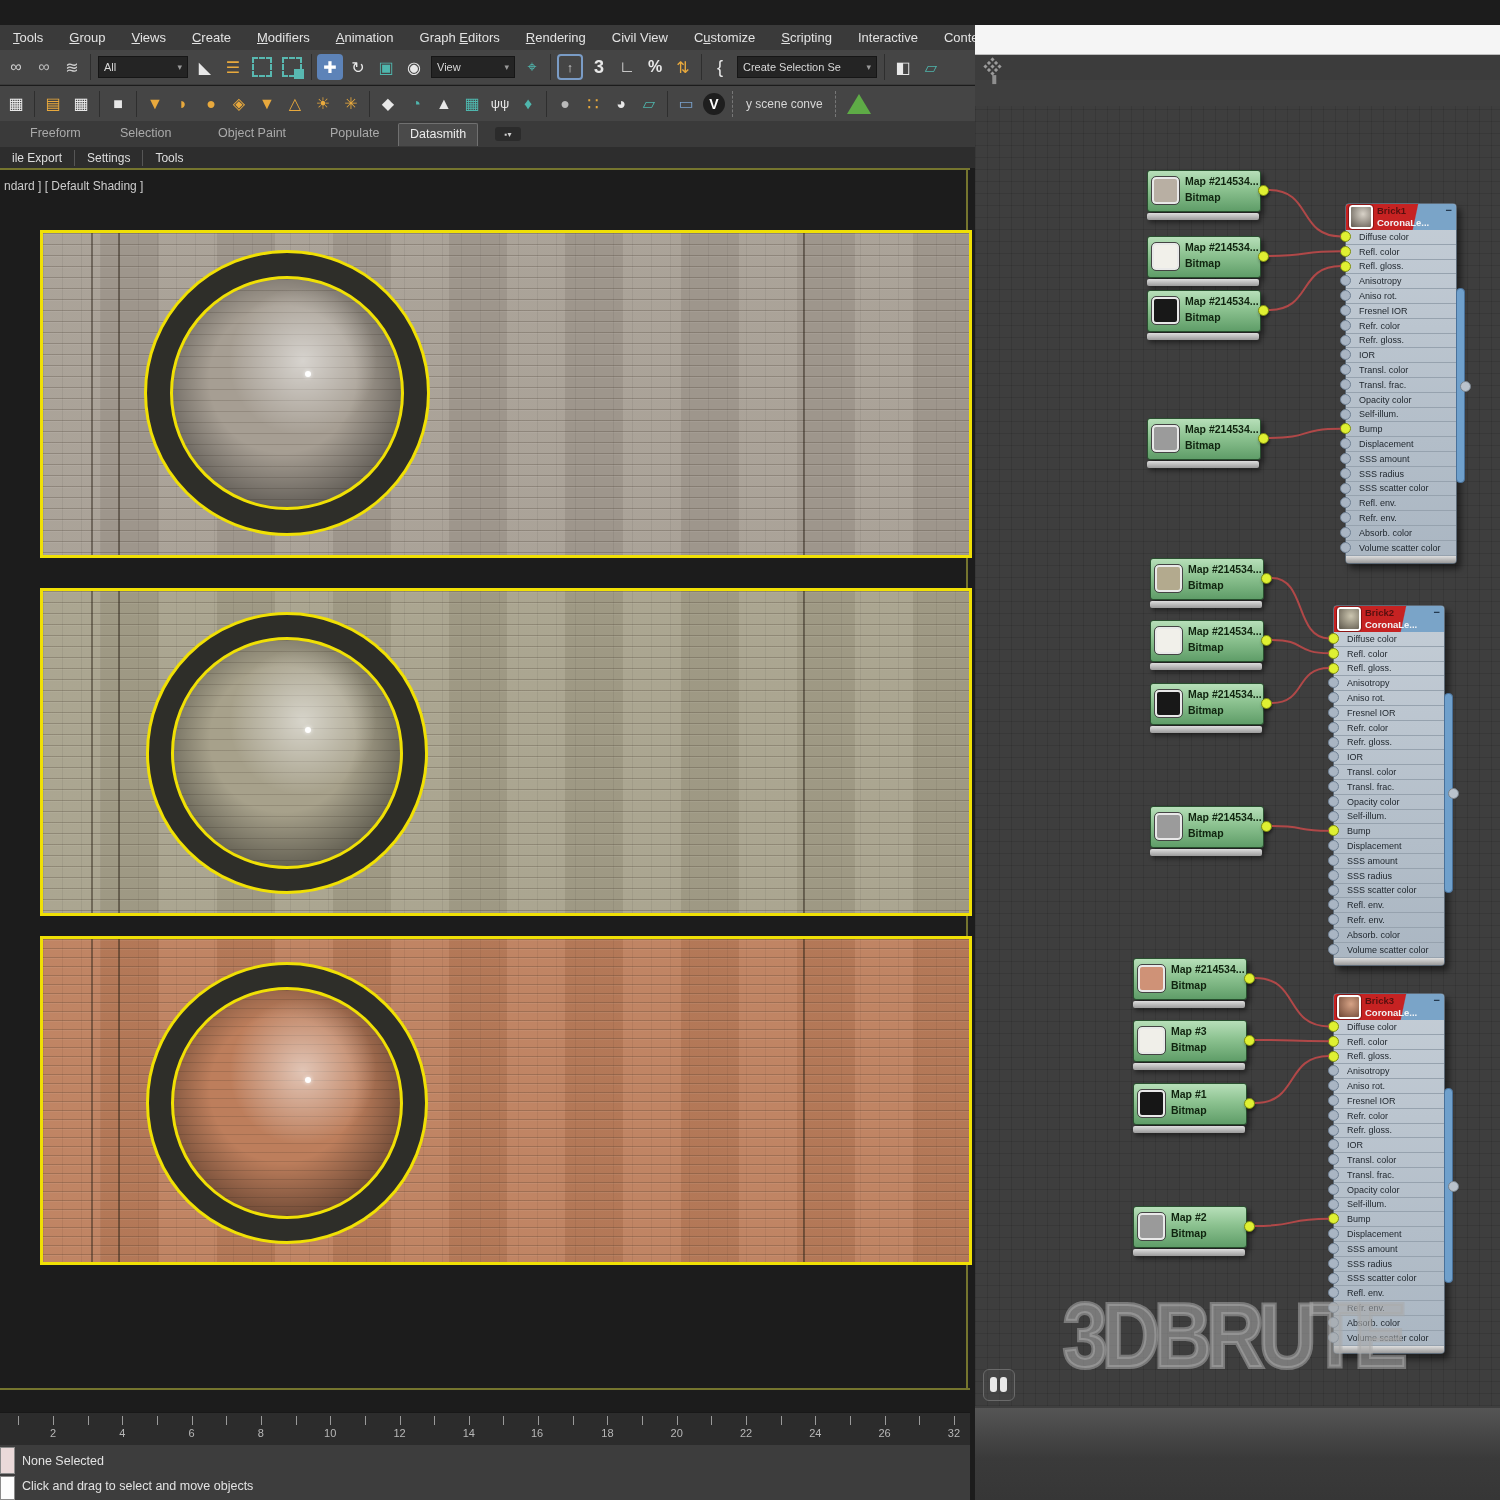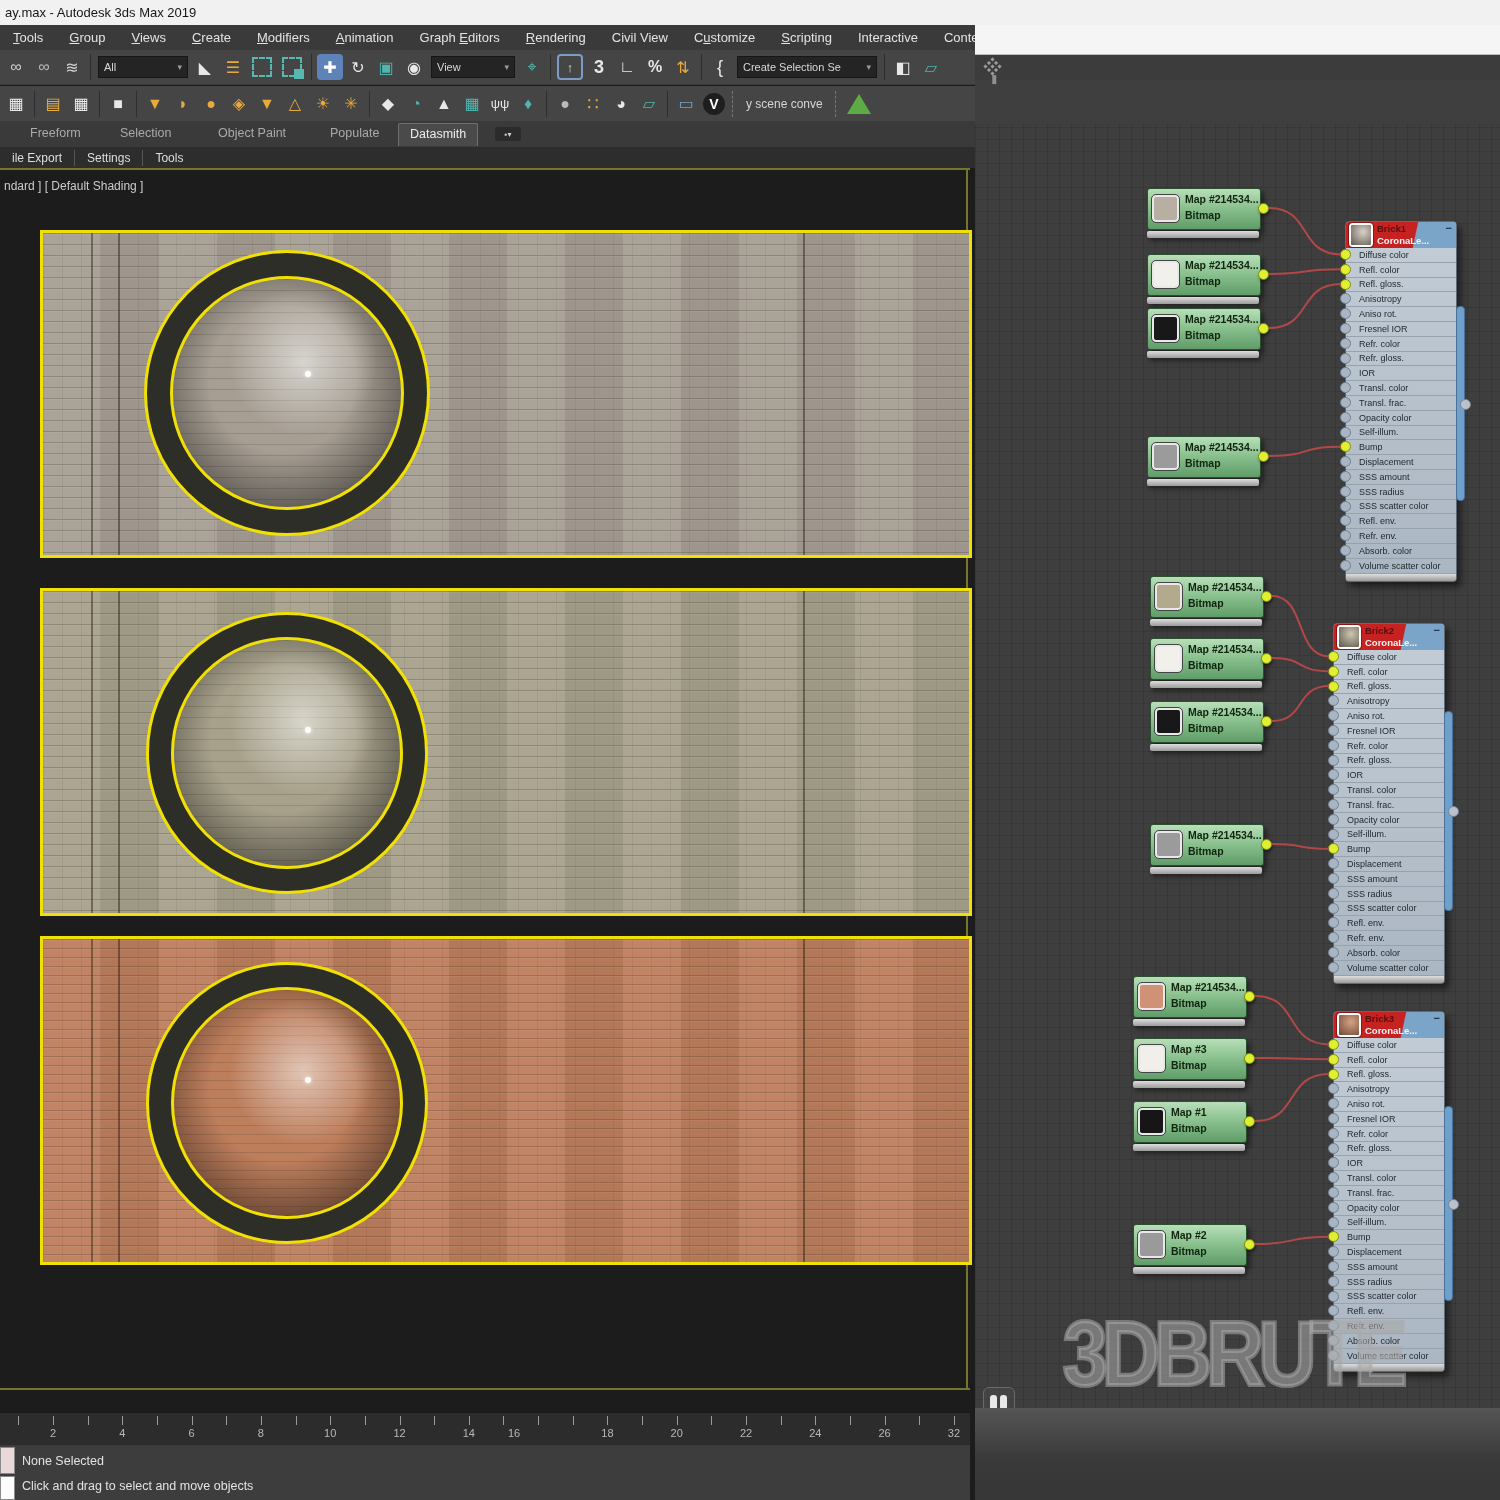--- a/index.html
+++ b/index.html
@@ -69,21 +69,21 @@
   #panel{left:975px;top:25px;width:525px;height:1475px;background:#3f3f3f;}
   #panel-white{position:absolute;left:0;top:0;width:525px;height:30px;background:#f5f5f5;border-bottom:1px solid #bdbdbd;box-sizing:border-box;}
   #panel-hdr{position:absolute;left:0;top:30px;width:525px;height:25px;background:#3c3c3c;}
   #slate-icon{position:absolute;left:10px;top:4px;width:15px;height:15px;
       background:radial-gradient(circle,#9b9b9b 1.6px,transparent 1.8px);background-size:5px 5px;transform:rotate(45deg);}
   #slate-icon:after{content:"";position:absolute;right:-5px;bottom:-5px;width:4px;height:9px;background:#8f8f8f;transform:rotate(-45deg);}
   #tabbar{position:absolute;left:0;top:55px;width:525px;height:28px;background:#2f2f2f;border-bottom:1px solid #1f1f1f;box-sizing:border-box;}
   #viewtab{position:absolute;left:9px;top:3px;width:88px;height:25px;background:linear-gradient(#5a5a5a,#414141);
            border:1px solid #787878;border-bottom:none;color:#f0f0f0;font-size:13px;font-weight:bold;font-style:italic;
            display:flex;align-items:center;padding-left:10px;box-sizing:border-box;}
-  #canvas{position:absolute;left:0;top:99px;width:525px;height:1300px;overflow:hidden;background-color:#3e3e3e;
+  #canvas{position:absolute;left:0;top:81px;width:525px;height:1300px;overflow:hidden;background-color:#3e3e3e;
      background-image:repeating-linear-gradient(0deg,rgba(0,0,0,.10) 0 1px,transparent 1px 12px),
                       repeating-linear-gradient(90deg,rgba(0,0,0,.10) 0 1px,transparent 1px 12px);}
   #panel-bottom{position:absolute;left:0;top:1383px;width:525px;height:92px;
      background:linear-gradient(#555555,#3a3a3a 55%,#363636);}
   #findbtn{position:absolute;left:8px;top:1263px;width:30px;height:30px;border:1px solid #6a6a6a;border-radius:6px;
            background:rgba(80,80,80,.35);}
   .binoc{position:absolute;top:7px;width:7px;height:15px;background:#e8e8e8;border-radius:3px;}
   
   .bnode{position:absolute;width:112px;height:40px;border:1px solid #29502f;border-radius:3px;
          background:linear-gradient(180deg,#b7dfb9,#8cc290 45%,#5f9d68);box-shadow:3px 4px 5px rgba(0,0,0,.45);}
@@ -113,21 +113,20 @@
   #wires{position:absolute;left:0;top:0;pointer-events:none;}
   #watermark{position:absolute;left:88px;top:1178px;font-size:86px;font-weight:bold;letter-spacing:-6px;
              color:rgba(170,170,170,.55);-webkit-text-stroke:4px rgba(170,170,170,.55);
              transform:scale(.93,1.05);transform-origin:left top;white-space:nowrap;}
 </style>
 </head>
 <body>
 
 <div id="root">
 
-  <div id="titlebar" class="abs">ay.max - Autodesk 3ds Max 2019</div>
 
   <div id="menubar" class="abs">
       <div class="menu-item"><u>T</u>ools</div>
       <div class="menu-item"><u>G</u>roup</div>
       <div class="menu-item"><u>V</u>iews</div>
       <div class="menu-item"><u>C</u>reate</div>
       <div class="menu-item"><u>M</u>odifiers</div>
       <div class="menu-item"><u>A</u>nimation</div>
       <div class="menu-item">Graph <u>E</u>ditors</div>
       <div class="menu-item"><u>R</u>endering</div>
@@ -294,21 +293,21 @@
       <div class="tick" style="left: 884.6px;"></div>
       <div class="tick" style="left: 919.25px;"></div>
       <div class="tick" style="left: 953.9px;"></div>
       <div class="ticknum" style="left: 53px;">2</div>
       <div class="ticknum" style="left: 122.3px;">4</div>
       <div class="ticknum" style="left: 191.6px;">6</div>
       <div class="ticknum" style="left: 260.9px;">8</div>
       <div class="ticknum" style="left: 330.2px;">10</div>
       <div class="ticknum" style="left: 399.5px;">12</div>
       <div class="ticknum" style="left: 468.8px;">14</div>
-      <div class="ticknum" style="left: 514px;">16</div>
+      <div class="ticknum" style="left: 537px;">16</div>
       <div class="ticknum" style="left: 607.4px;">18</div>
       <div class="ticknum" style="left: 676.7px;">20</div>
       <div class="ticknum" style="left: 746px;">22</div>
       <div class="ticknum" style="left: 815.3px;">24</div>
       <div class="ticknum" style="left: 884.6px;">26</div>
       <div class="ticknum" style="left: 953.9px;">32</div>
     </div>
   <div id="statusbar" class="abs">
     <div id="sel-status">None Selected</div>
     <div id="prompt-line">Click and drag to select and move objects</div>

